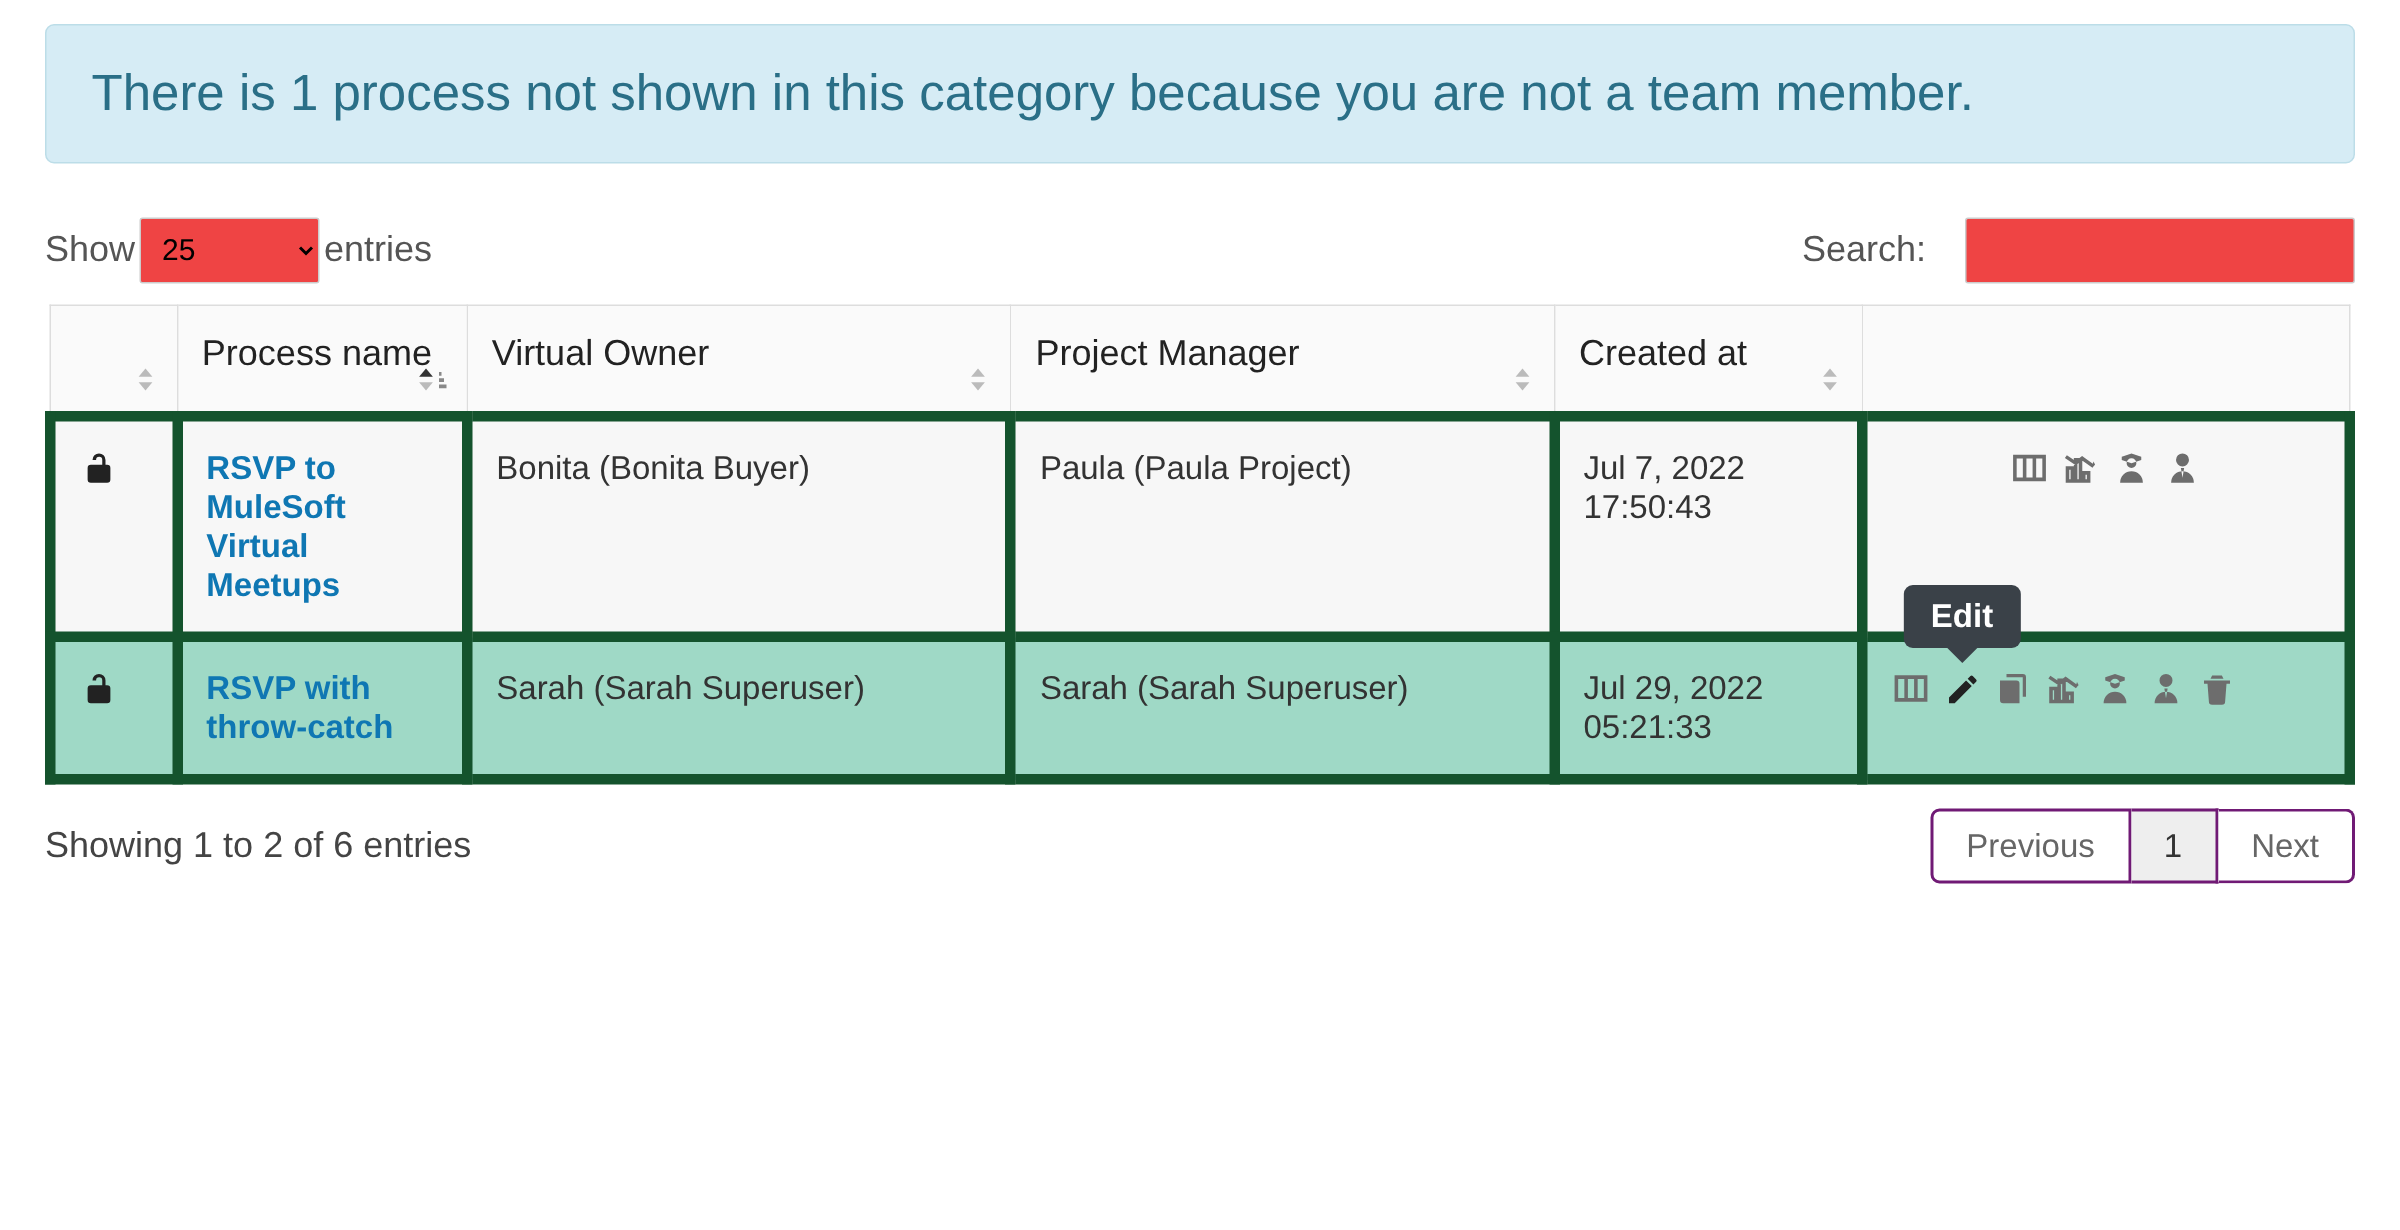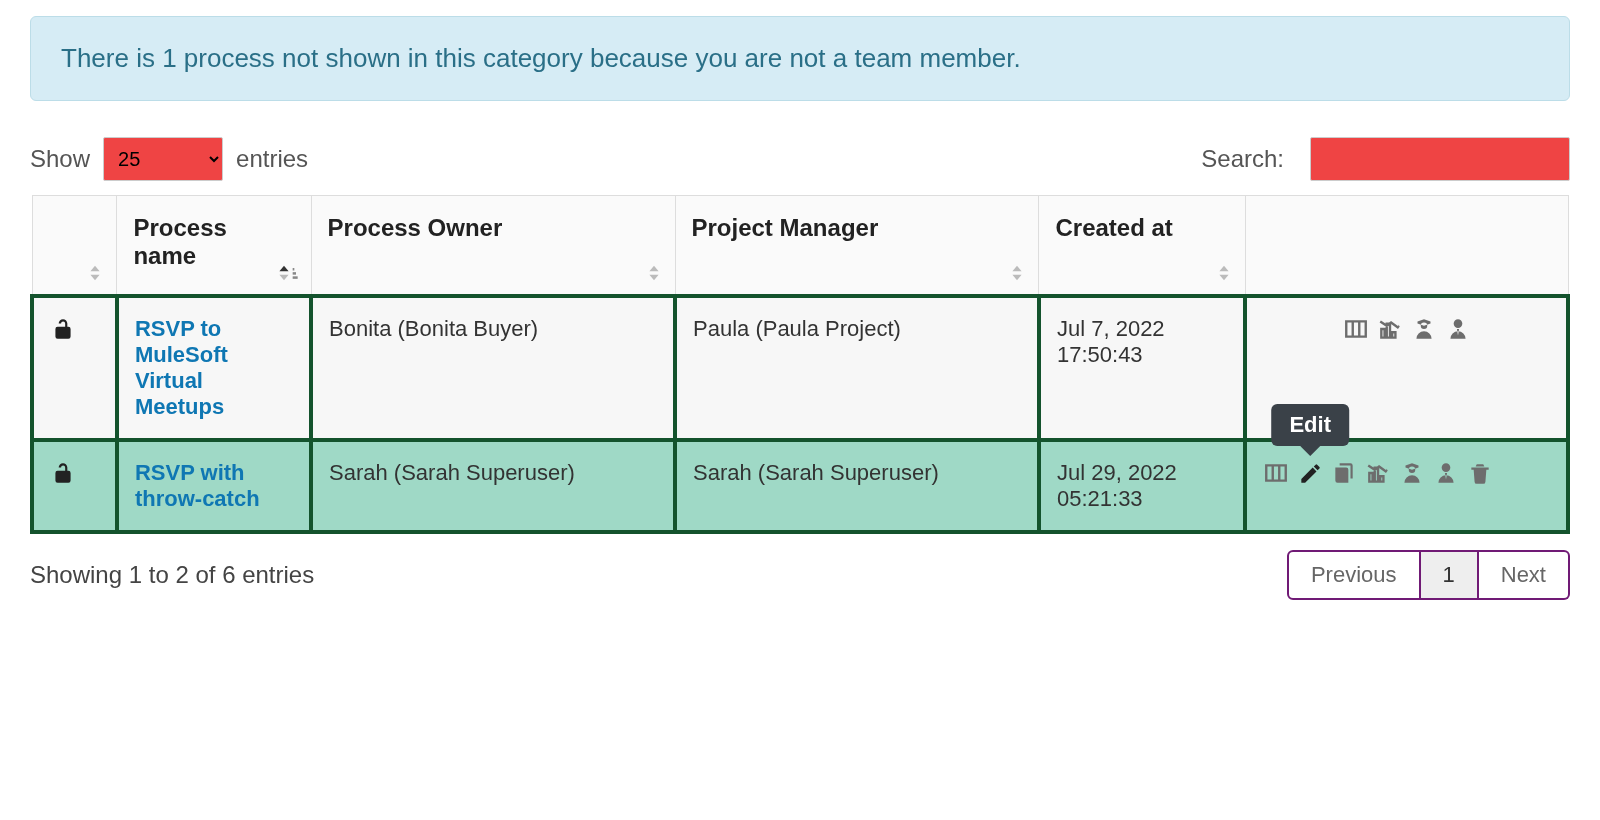--- a/index.html
+++ b/index.html
@@ -10,32 +10,32 @@
     color: #333;
     background: #fff;
     font-size: 20px;
   }
   .alert-info {
     background: #d6ecf5;
     border: 1px solid #bcdde8;
     border-radius: 6px;
     padding: 26px 30px;
     color: #2a6f87;
-    font-size: 26px;
+    font-size: 34px;
     margin-bottom: 36px;
   }
   .dt-top {
     display: flex;
     justify-content: space-between;
     align-items: center;
     padding: 0 0 14px 0;
     color: #555;
     font-size: 24px;
   }
-  .dt-length { display: flex; align-items: center; gap: 13px; }
+  .dt-length { display: flex; align-items: center; gap: 3px; }
   .dt-length select,
   .dt-search input {
     font-size: 20px;
     padding: 6px 10px;
     border: 1px solid #ccc;
     border-radius: 2px;
     background: #ef4444;
     height: 44px;
   }
   .dt-length select { width: 120px; }
@@ -46,28 +46,28 @@
     width: 100%;
     border-collapse: collapse;
     border: 1px solid #ddd;
     font-size: 22px;
   }
   table.data thead th {
     background: #fafafa;
     border: 1px solid #ddd;
     text-align: left;
     padding: 18px 16px 24px 16px;
-    font-weight: 700;
+    font-weight: 400;
     color: #222;
     font-size: 24px;
     vertical-align: top;
     position: relative;
   }
   table.data tbody td {
-    border: 4px solid #14532d;
+    border: 7px solid #14532d;
     padding: 18px 16px;
     vertical-align: top;
     color: #333;
   }
   table.data tbody tr.odd { background: #f7f7f7; }
   table.data tbody tr.sel { background: #9fd9c6; }
   .link { color: #0f77b3; font-weight: 700; text-decoration: none; }
 
   
   .col-lock   { width: 70px;  }
@@ -184,21 +184,21 @@
               <path class="down" fill="#bbb" d="M7 14l5 6 5-6z"></path>
             </svg>
           <svg viewBox="0 0 12 24" style="width:10px;margin-left:-4px">
               <rect fill="#888" x="2" y="6" width="2" height="3"></rect>
               <rect fill="#888" x="2" y="11" width="4" height="3"></rect>
               <rect fill="#888" x="2" y="16" width="6" height="3"></rect>
             </svg>
         </span>
       </th>
       <th class="col-owner">
-        <span>Process Owner</span>
+        <span>Virtual Owner</span>
         <span class="sort-ind">
           <svg viewBox="0 0 24 24">
               <path class="up" fill="#bbb" d="M7 10l5-6 5 6z"></path>
               <path class="down" fill="#bbb" d="M7 14l5 6 5-6z"></path>
             </svg>
         </span>
       </th>
       <th class="col-pm">
         <span>Project Manager</span>
         <span class="sort-ind">

